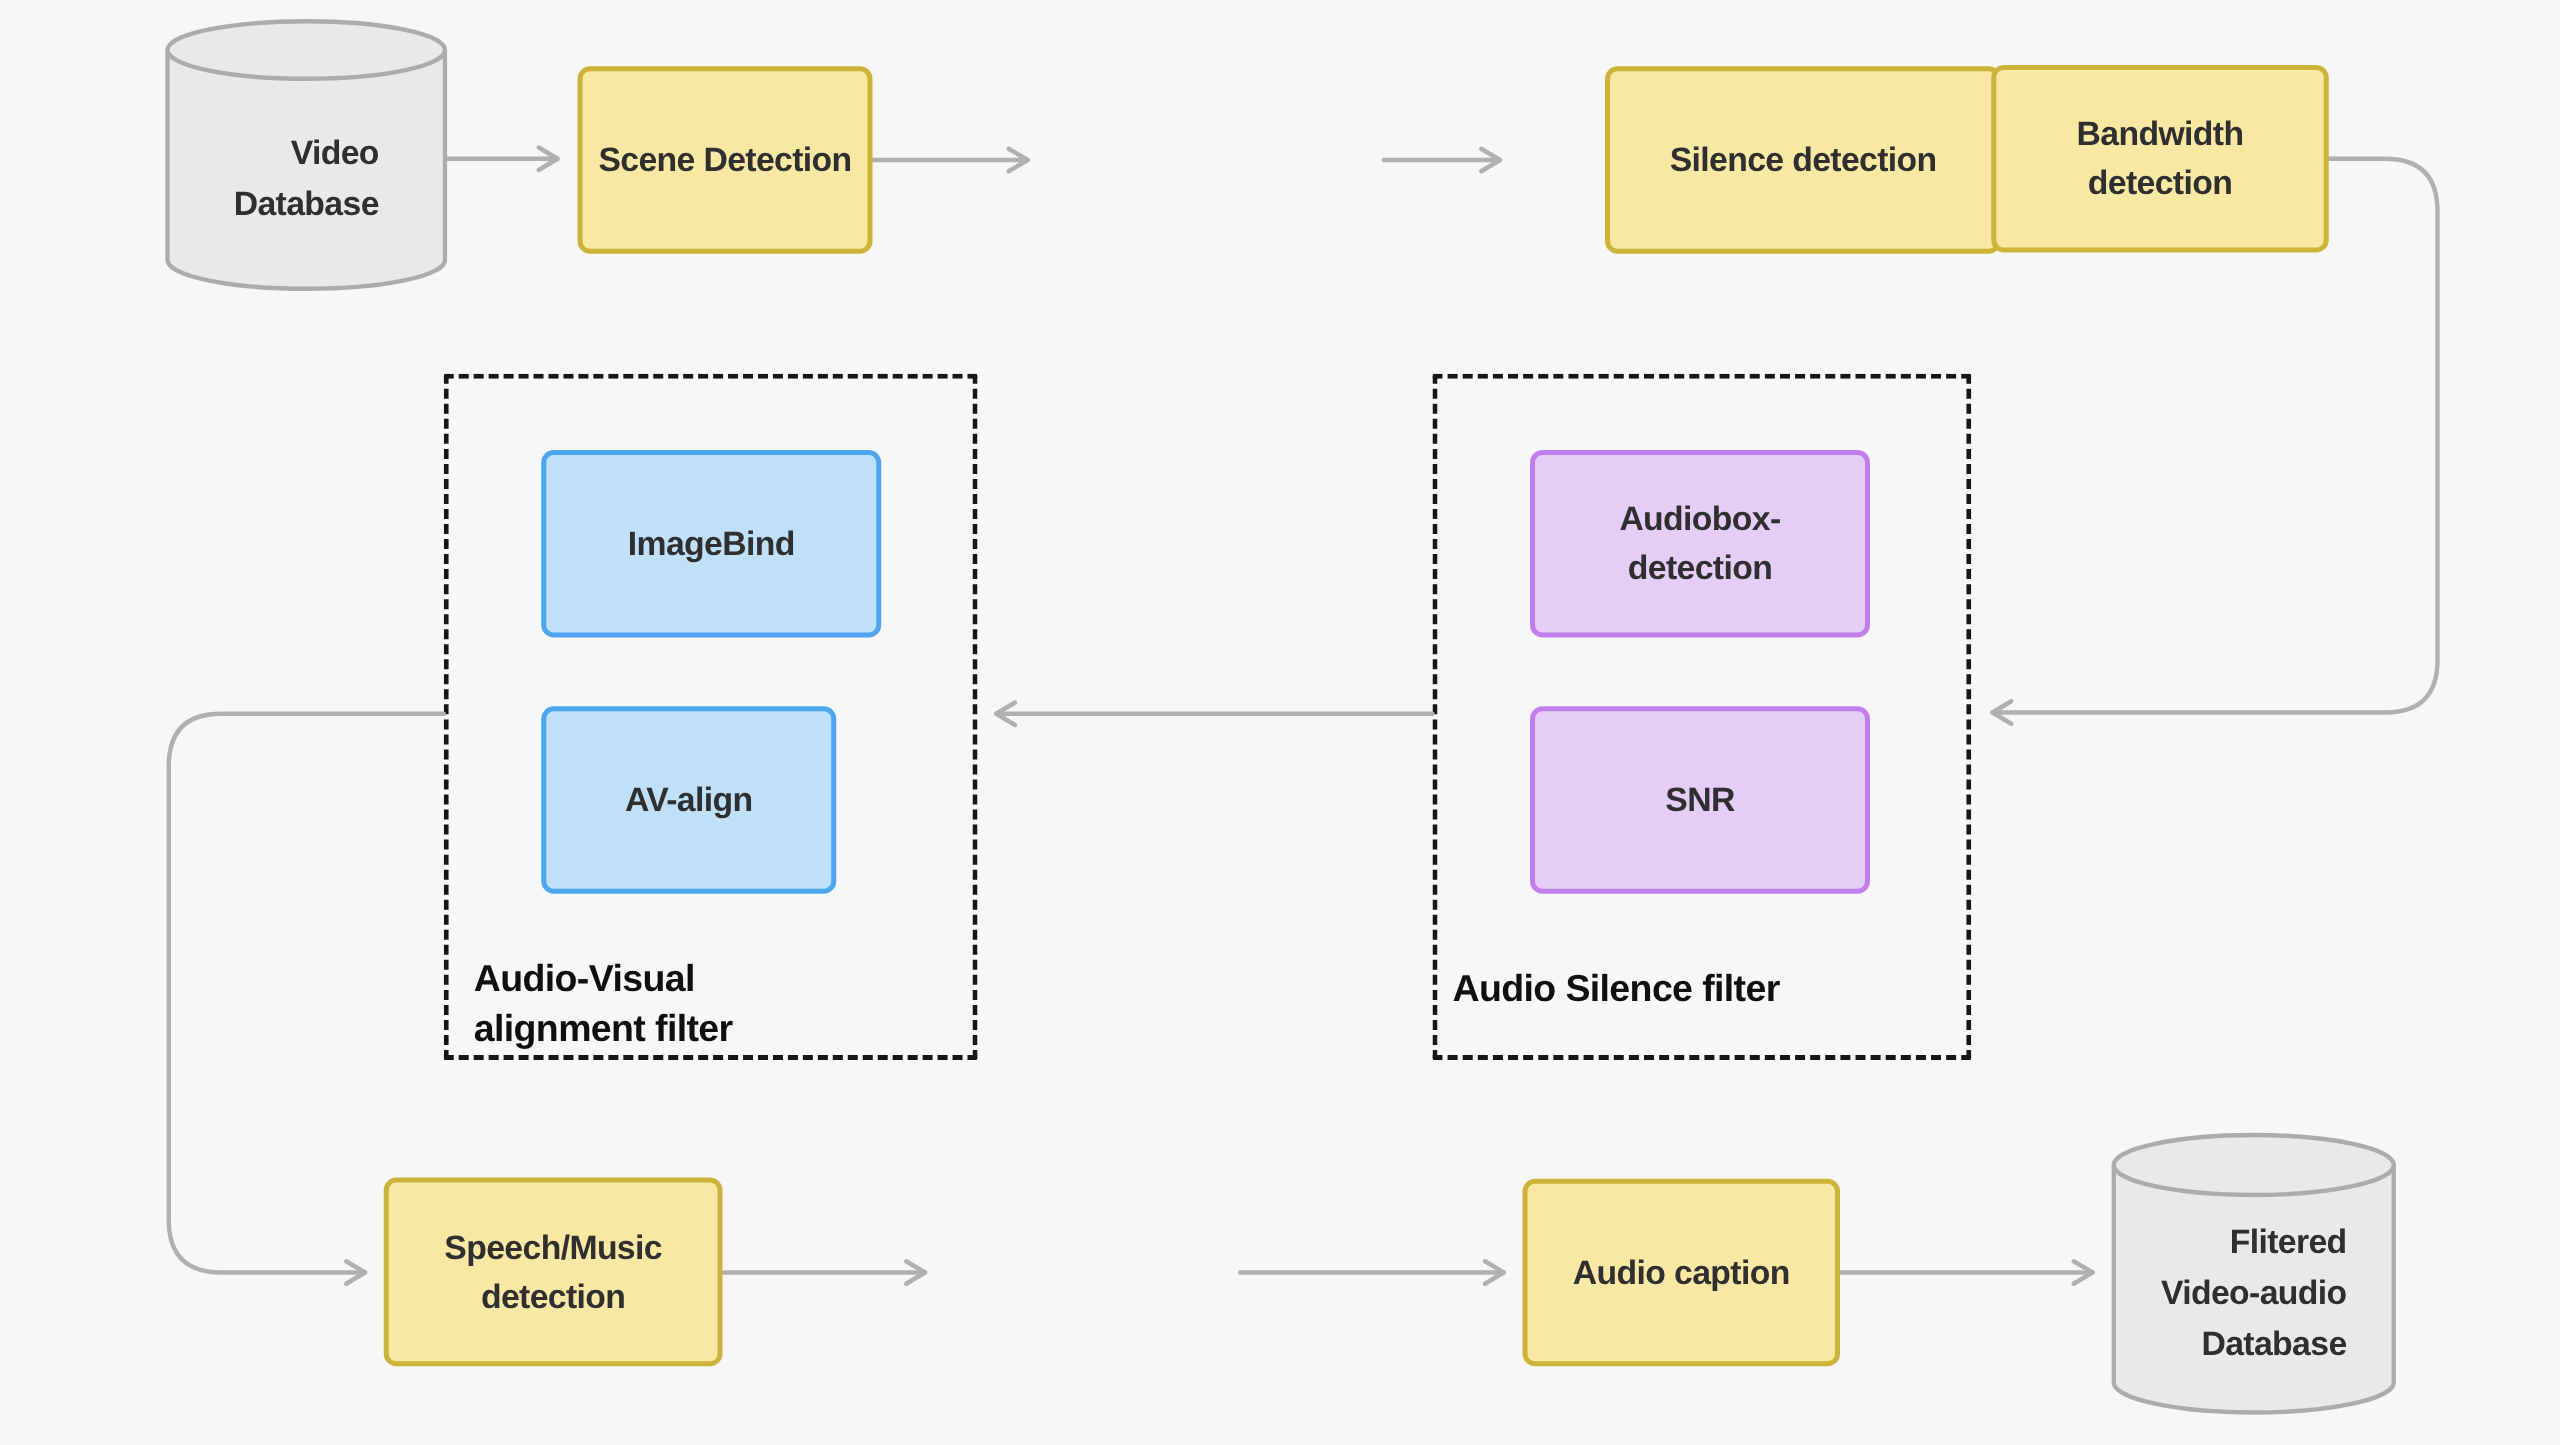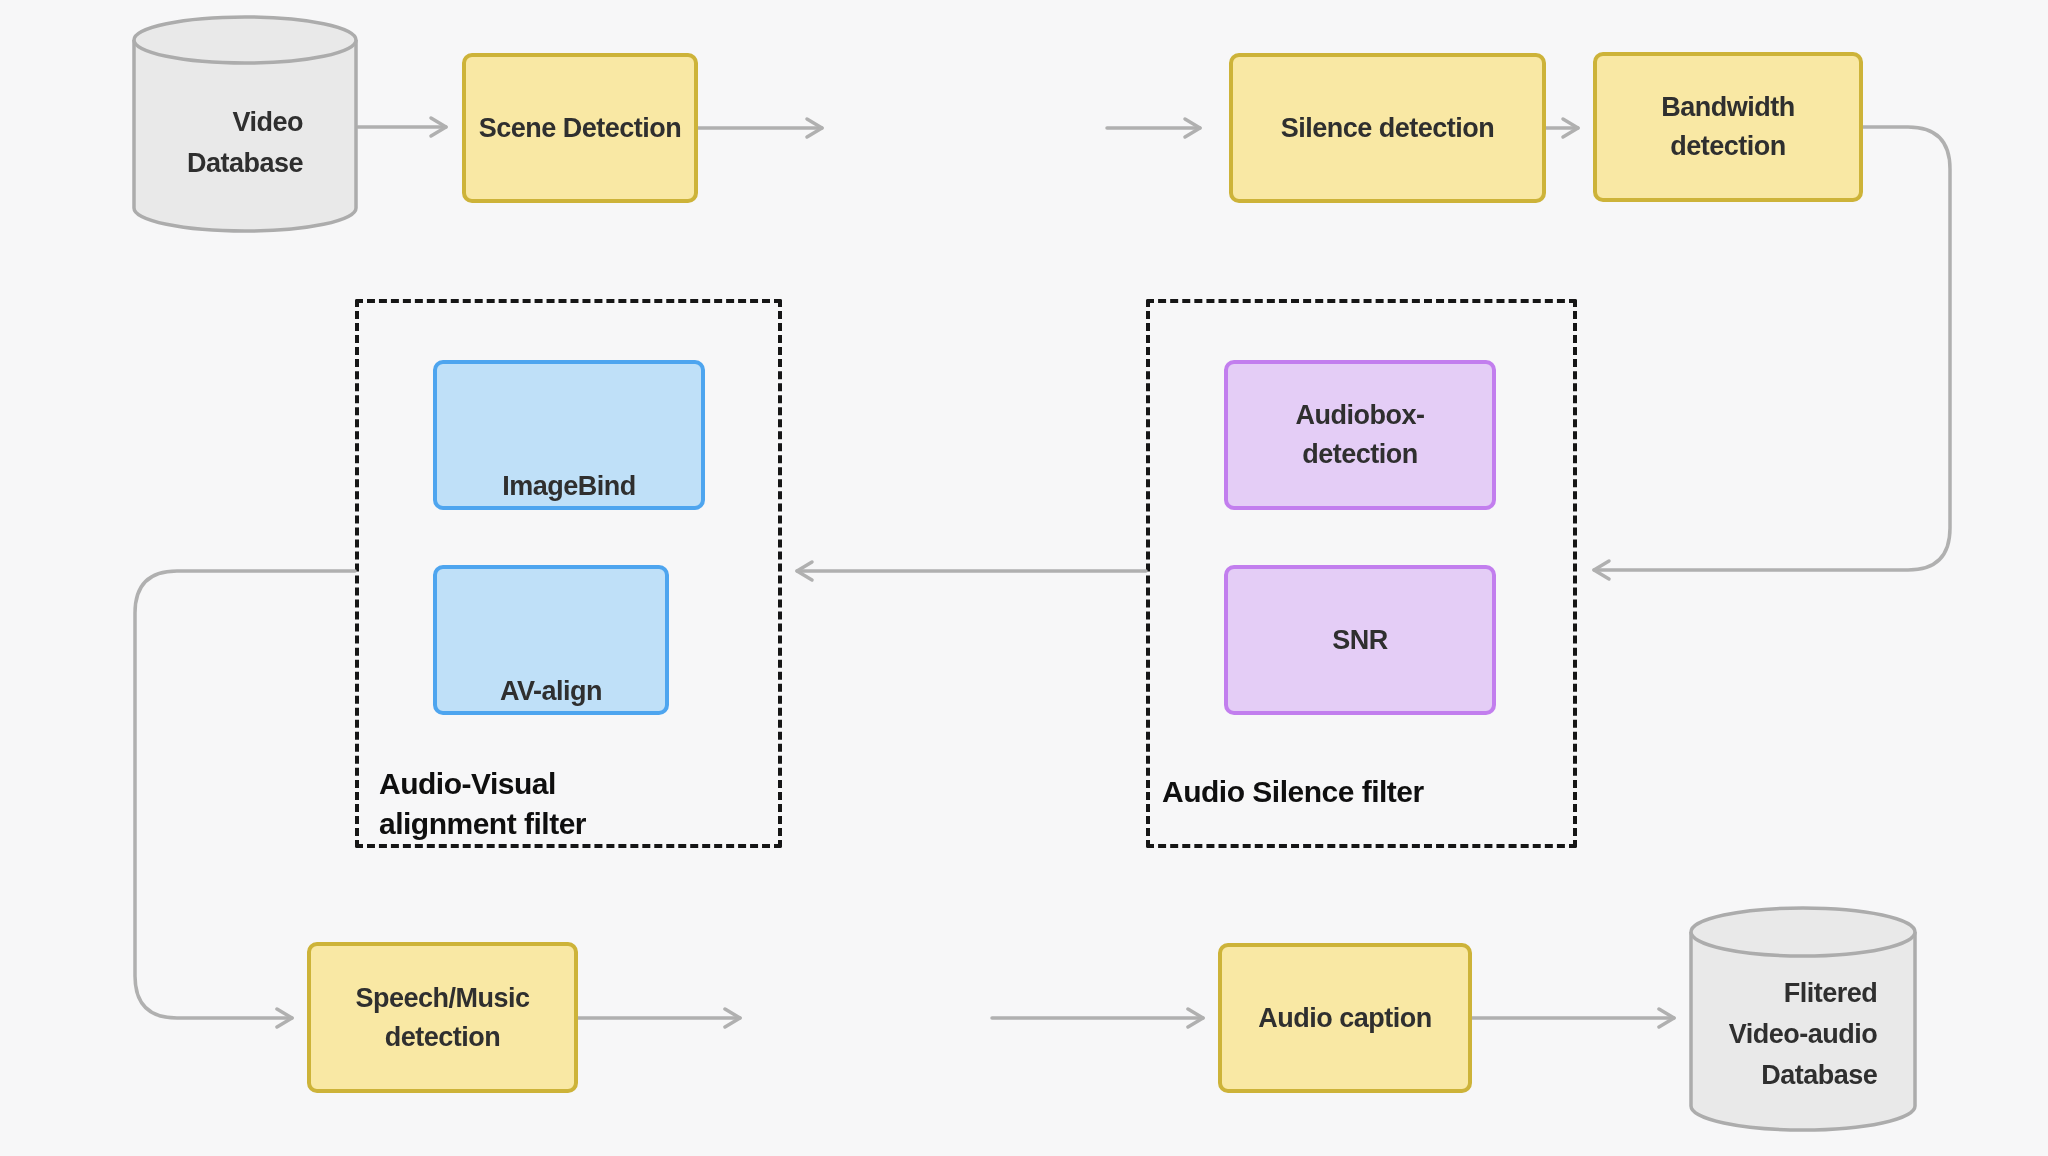--- a/index.html
+++ b/index.html
@@ -60,21 +60,20 @@
     color: var(--text, #2f2f2f);
     white-space: pre-line;
   }
   .node.process {
     background: var(--process-fill, #f9e8a4);
     border: 4px solid var(--process-border, #cdb339);
   }
   .node.alignment {
     background: var(--alignment-fill, #bfe0f8);
     border: 4px solid var(--alignment-border, #4ea5ef);
-    align-items: flex-end;
   }
   .node.quality {
     background: var(--quality-fill, #e4cdf6);
     border: 4px solid var(--quality-border, #c27eee);
   }
   .db {
     position: absolute;
     z-index: 3;
     display: flex;
     align-items: center;
@@ -132,21 +131,21 @@
       <path class="db-body" d="M2,25 V193 A111,23 0 0 0 224,193 V25"></path>
       <ellipse class="db-top" cx="113" cy="25" rx="111" ry="23"></ellipse>
     </svg>
     <span class="label">Video
 Database</span>
   </div>
 
   <div class="node process" style="left:462px; top:53px; width:236px; height:150px">
     <span class="label">Scene Detection</span>
   </div>
-  <div class="node process" style="left:1229px; top:53px; width:317px; height:150px">
+  <div class="node process" style="left:1284px; top:53px; width:317px; height:150px">
     <span class="label">Silence detection</span>
   </div>
   <div class="node process" style="left:1593px; top:52px; width:270px; height:150px">
     <span class="label">Bandwidth
 detection</span>
   </div>
 
   <div class="group" style="left:355px; top:299px; width:427px; height:549px">
     <span class="group-label" style="left:20px; bottom:0">Audio-Visual
 alignment filter</span>

